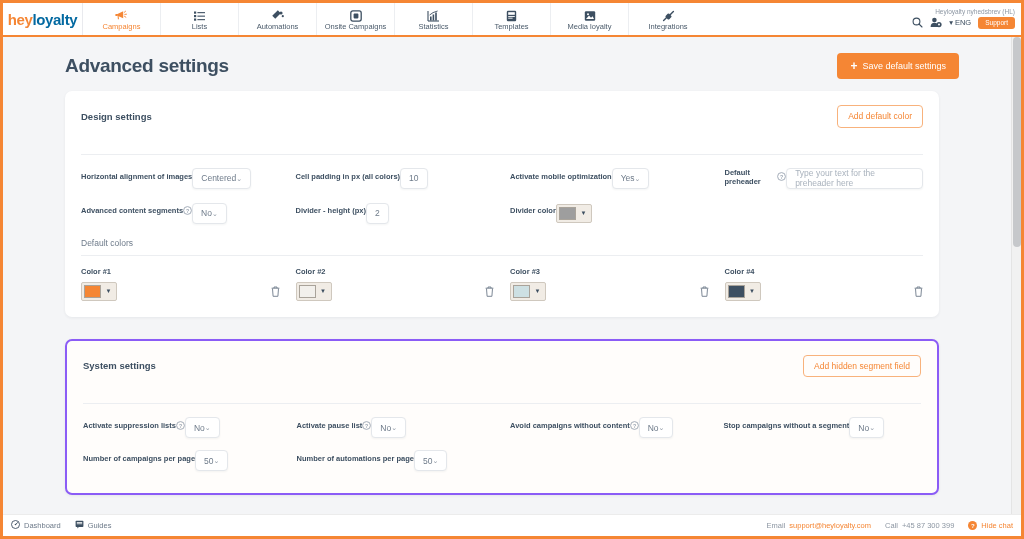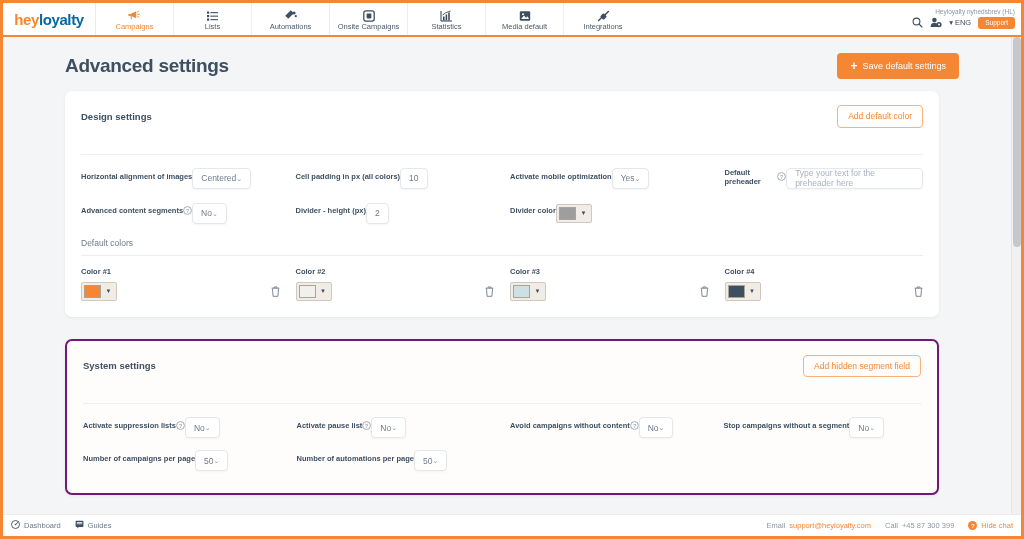--- a/index.html
+++ b/index.html
@@ -20,21 +20,21 @@
 
   
   .topnav {
     height: 34px; flex: 0 0 34px;
     background: #ffffff;
     border-bottom: 2px solid #f58634;
     display: flex; align-items: stretch;
     position: relative;
   }
   .logo {
-    width: 93px; display: flex; align-items: center; justify-content: center;
+    width: 80px; display: flex; align-items: center; justify-content: center;
     border-right: 1px solid #e9eaee;
     font-size: 15px; font-weight: bold; letter-spacing: -0.4px;
     color: #f58634; white-space: nowrap;
   }
   .logo .lg2 { color: #0369a1; }
   .navitems { display: flex; align-items: stretch; }
   .navitem {
     width: 78px; display: flex; flex-direction: column;
     align-items: center; justify-content: center; gap: 1px;
     border-right: 1px solid #eceef1;
@@ -81,21 +81,21 @@
   }
   .save-btn .plus { font-size: 12px; line-height: 1; font-weight: bold; }
 
   
   .card {
     background: #fff; border-radius: 7px; margin: 0 72px 0 62px;
     box-shadow: 0 1px 3px rgba(40,50,65,.07);
     padding: 14px 16px 16px 16px;
   }
   .card.system {
-    border: 2px solid #701a75; background: #fffdfb;
+    border: 2px solid #8b5cf6; background: #fffdfb;
     margin-top: 22px; padding-bottom: 22px;
   }
   .card-head {
     display: flex; align-items: center; justify-content: space-between;
     border-bottom: 1px solid #eceef1; padding-bottom: 26px; margin-bottom: 13px;
     min-height: 26px;
   }
   .card-title { font-size: 9.5px; font-weight: bold; color: #3d4f61; }
   .ghost-btn {
     background: transparent; border: 1px solid #f8b27c; color: #f58634;
@@ -240,30 +240,41 @@
               <path d="M1 11 L1 1" stroke="#3d4f61" stroke-width="1.1"></path>
               <rect x="3" y="6.5" width="1.6" height="4" fill="#3d4f61"></rect>
               <rect x="5.6" y="4.5" width="1.6" height="6" fill="#3d4f61"></rect>
               <rect x="8.2" y="2.5" width="1.6" height="8" fill="#3d4f61"></rect>
               <path d="M2.6 5 L6 2.6 L10.6 1" stroke="#3d4f61" stroke-width="0.9" fill="none"></path>
             </svg>
         </span>
         <span class="lbl">Statistics</span>
       </div>
 
+      <div class="navitem">
+        <span class="ico">
+          <svg width="11" height="12" viewBox="0 0 11 12">
+              <rect x="0.8" y="0.8" width="9.4" height="10.4" rx="1.2" fill="#3d4f61"></rect>
+              <rect x="2.2" y="2.2" width="6.6" height="2.6" fill="#fff"></rect>
+              <rect x="2.2" y="6" width="6.6" height="0.9" fill="#fff"></rect>
+              <rect x="2.2" y="7.7" width="4.4" height="0.9" fill="#fff"></rect>
+            </svg>
+        </span>
+        <span class="lbl">Templates</span>
+      </div>
 
       <div class="navitem">
         <span class="ico">
           <svg width="12" height="12" viewBox="0 0 12 12">
               <rect x="0.8" y="1.2" width="10.4" height="9.6" rx="1.2" fill="#3d4f61"></rect>
               <circle cx="4" cy="4.2" r="1" fill="#fff"></circle>
               <path d="M2 9 L5 5.6 L7 7.8 L8.6 6.2 L10 9 Z" fill="#fff"></path>
             </svg>
         </span>
-        <span class="lbl">Media default</span>
+        <span class="lbl">Media loyalty</span>
       </div>
 
       <div class="navitem">
         <span class="ico">
           <svg width="13" height="12" viewBox="0 0 13 12">
               <path d="M4.6 7.4 L1.6 10.4" stroke="#3d4f61" stroke-width="1.4" stroke-linecap="round"></path>
               <path d="M8.4 4.6 L11.4 1.6" stroke="#3d4f61" stroke-width="1.4" stroke-linecap="round"></path>
               <rect x="4" y="4" width="5" height="5" rx="1.2" transform="rotate(45 6.5 6.5)" fill="#3d4f61"></rect>
             </svg>
         </span>

